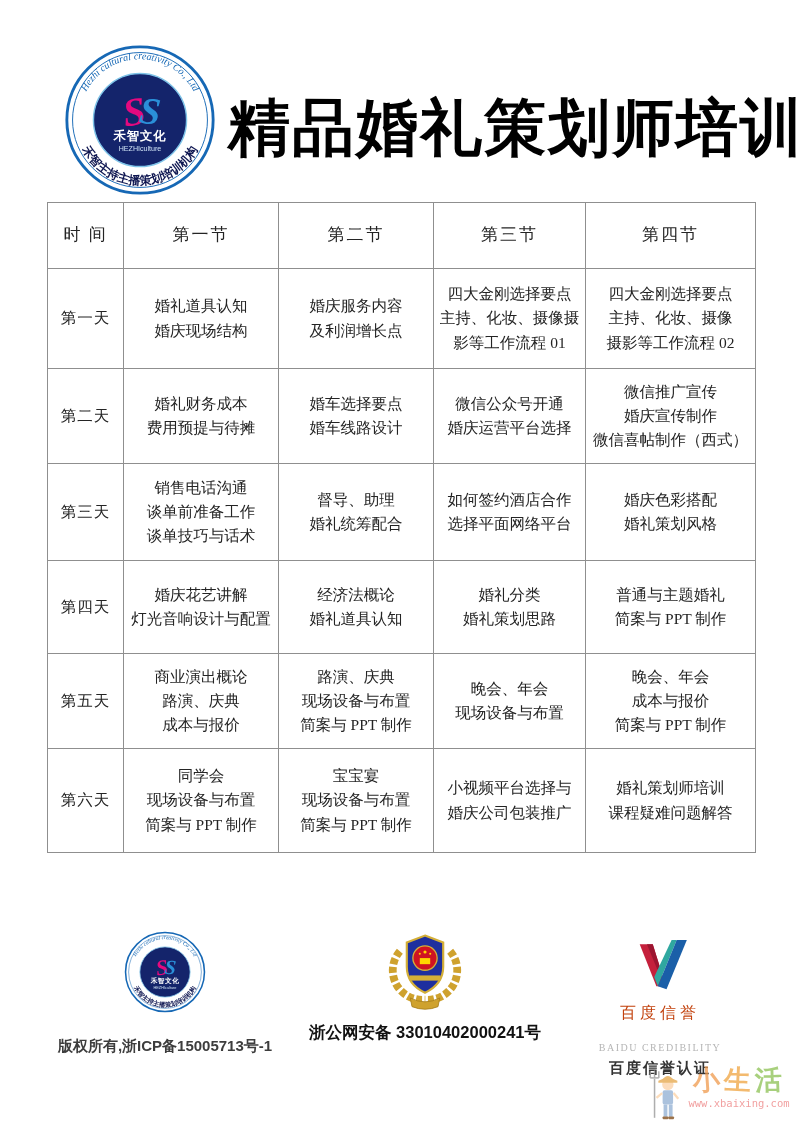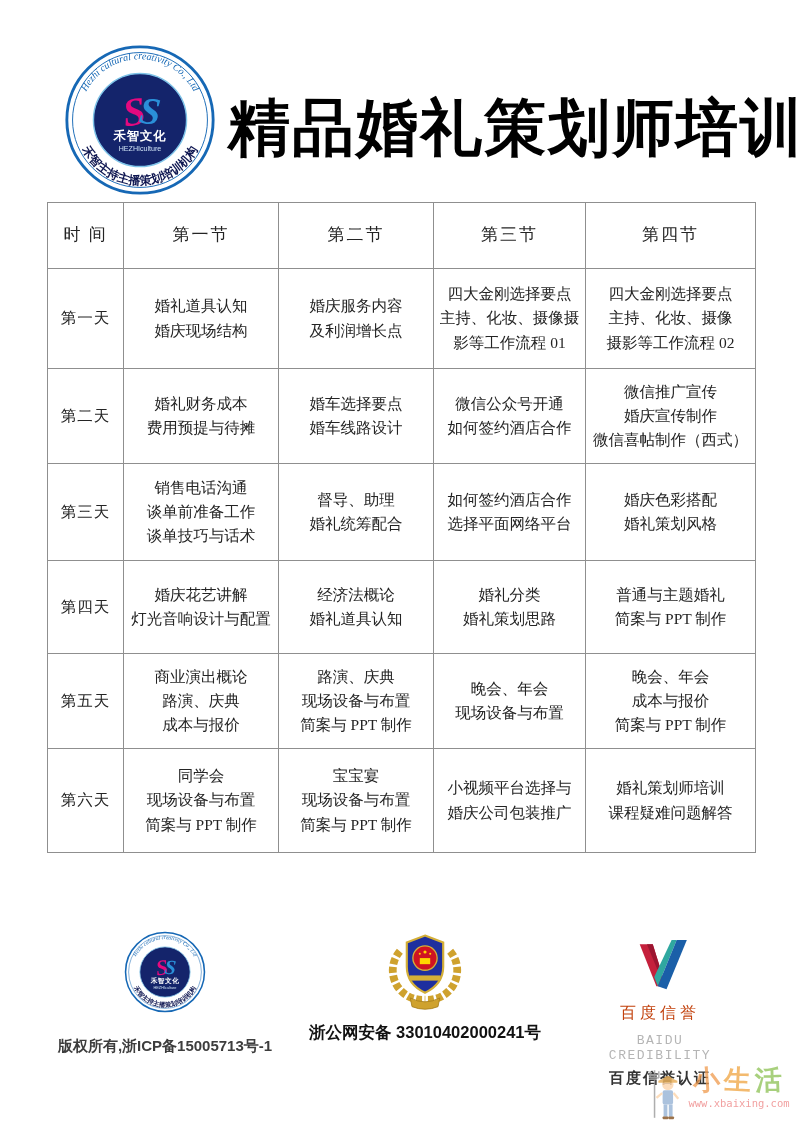--- a/index.html
+++ b/index.html
@@ -37,21 +37,21 @@
     font-family:"Liberation Sans",sans-serif;font-weight:bold;font-size:15px;
     color:#3d3d3d;margin-top:24px;white-space:nowrap;
   }
   .f-center{position:absolute;left:295px;top:0;width:260px;text-align:center;}
   .police-text{
     font-family:"Liberation Sans",sans-serif;font-weight:bold;font-size:16.5px;
     color:#111;margin-top:6px;white-space:nowrap;
   }
   .f-right{position:absolute;left:585px;top:12px;width:150px;text-align:center;}
   .baidu-cn{font-family:"Liberation Sans",sans-serif;font-size:16px;color:#c2410c;letter-spacing:4px;margin-top:4px;}
-  .baidu-en{font-family:Liberation Mono, monospace;font-size:13px;color:#b5b5b5;letter-spacing:1.5px;margin-top:9px;}
+  .baidu-en{font-family:Liberation Serif, serif;font-size:10px;color:#b5b5b5;letter-spacing:1.5px;margin-top:18px;}
   .baidu-cert{font-family:"Liberation Sans",sans-serif;font-size:15px;font-weight:bold;color:#333;letter-spacing:2px;margin-top:6px;}
   
   .watermark{position:absolute;right:4px;bottom:2px;width:150px;height:62px;}
   .wm-figure{position:absolute;left:0;top:2px;}
   .wm-text{position:absolute;left:38px;top:2px;width:110px;text-align:center;}
   .wm-title{font-family:"Liberation Sans",sans-serif;font-weight:bold;font-size:27px;line-height:1.1;letter-spacing:4px;opacity:.75;}
   .wm-title .c0{color:#f09a4d;display:inline-block;transform:rotate(-4deg);}
   .wm-title .c1{color:#f0a43f;display:inline-block;transform:rotate(3deg);}
   .wm-title .c2{color:#8cc152;display:inline-block;transform:rotate(-2deg);}
   .wm-url{font-family:"DejaVu Sans Mono",monospace;font-size:10.5px;color:#ef9090;margin-top:1px;opacity:.85;}
@@ -120,21 +120,21 @@
 主持、化妆、摄像
 摄影等工作流程 02</td>
   </tr>
   <tr class="r2">
     <td class="day">第二天</td>
     <td>婚礼财务成本
 费用预提与待摊</td>
     <td>婚车选择要点
 婚车线路设计</td>
     <td>微信公众号开通
-如何签约酒店合作</td>
+婚庆运营平台选择</td>
     <td>微信推广宣传
 婚庆宣传制作
 微信喜帖制作（西式）</td>
   </tr>
   <tr class="r3">
     <td class="day">第三天</td>
     <td>销售电话沟通
 谈单前准备工作
 谈单技巧与话术</td>
     <td>督导、助理

